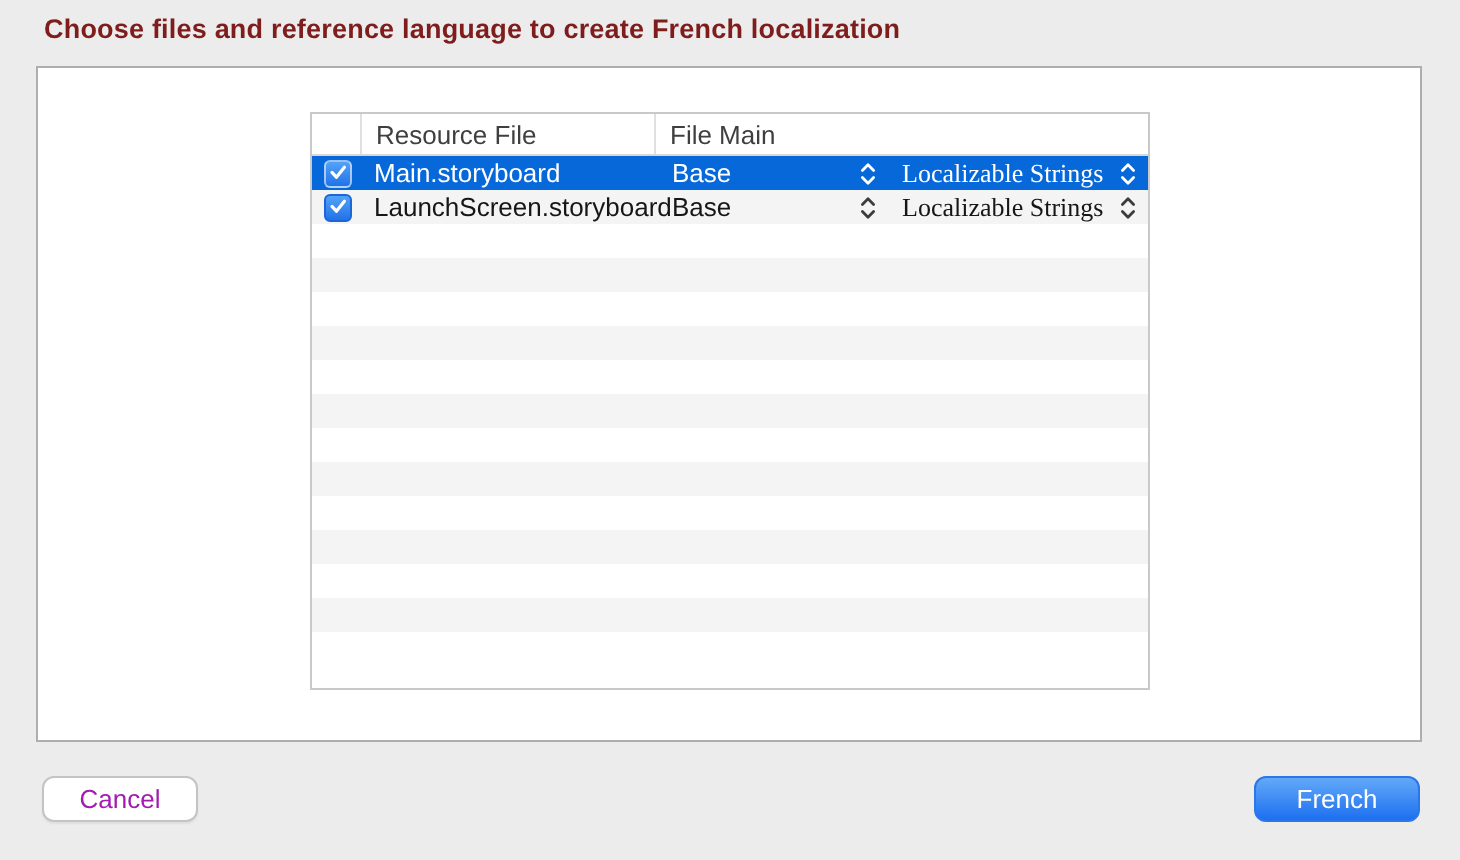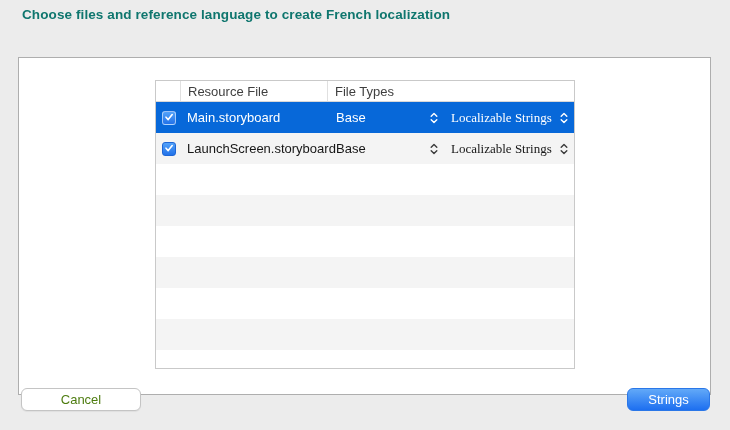--- a/index.html
+++ b/index.html
@@ -5,30 +5,29 @@
   * { margin:0; padding:0; box-sizing:border-box; }
   html,body { width:730px; height:430px; }
   body {
     position:relative;
     background:#ececec;
     font-family:"Liberation Sans", sans-serif;
     overflow:hidden;
   }
   .title {
     position:absolute; left:22px; top:7px;
-    font-size:13.5px; font-weight:700; color:#0f766e;
+    font-size:13.5px; font-weight:700; color:#7f1d1d;
     letter-spacing:0.1px;
     text-align:right;
   }
   .panel {
     position:absolute; left:18px; top:33px;
     width:693px; height:338px;
     background:#ffffff;
     border:1px solid #aeaeae;
-    margin-top:24px;
   }
   .table {
     position:absolute; left:136px; top:22px;
     width:420px; height:289px;
     background:#ffffff;
     border:1px solid #c9c9c9;
   }
   .thead {
     display:flex; height:21px;
     border-bottom:1px solid #d8d8d8;
@@ -40,21 +39,21 @@
     border-right:1px solid #e0e0e0;
     padding-left:7px;
   }
   .th:last-child { border-right:none; }
   .col-check { width:25px; }
   .col-file  { width:147px; }
   .col-lang  { width:116px; }
   .col-types { width:132px; flex:1; }
   .tbody { height:266px; overflow:hidden; }
   .row {
-    display:flex; height:31px; align-items:center;
+    display:flex; height:17px; align-items:center;
     font-size:13px; color:#161616; background:#ffffff;
   }
   .row.gray { background:#f4f4f4; }
   .row.selected { background:#0768d9; color:#ffffff; }
   .cell { height:100%; display:flex; align-items:center; }
   .cell.col-check { justify-content:center; }
   .cell.col-file { padding-left:6px; }
   .cell.col-lang { padding-left:8px;justify-content:flex-end; }
   .cell.col-types { padding-left:7px;font-family:Liberation Serif, serif; }
   .popup {
@@ -72,22 +71,22 @@
   }
   .row.selected .checkbox { border-color:rgba(255,255,255,0.55); }
   .footer-btn {
     position:absolute; top:388px; height:23px;
     border-radius:6px; font-size:13px;
     font-family:"Liberation Sans", sans-serif;
     display:flex; align-items:center; justify-content:center;
     cursor:default;
   }
   .btn-cancel {
-    left:21px; width:120px;
-    background:#ffffff; color:#4d7c0f;
+    left:21px; width:78px;
+    background:#ffffff; color:#a21caf;
     border:1px solid #c4c4c4;
     box-shadow:0 1px 1px rgba(0,0,0,0.06);
   }
   .btn-finish {
     left:627px; width:83px;
     background:linear-gradient(#62a9f8,#1d6ff0);
     color:#ffffff;
     border:1px solid #2a77e8;
   }
 </style>
@@ -95,21 +94,21 @@
 <body>
 
 <div class="title">Choose files and reference language to create French localization</div>
 
 <div class="panel">
   <div class="table">
 
     <div class="thead">
       <div class="th col-check"></div>
       <div class="th col-file">Resource File</div>
-      <div class="th col-types">File Types</div>
+      <div class="th col-types">File Main</div>
     </div>
 
     <div class="tbody">
 
       <div class="row selected">
         <div class="cell col-check">
           <span class="checkbox">
             <span class="check">
               <svg width="10" height="10" viewBox="0 0 10 10">
                   <path d="M2 5.2 L4.2 7.6 L8.2 2.6" stroke="#ffffff" stroke-width="1.6" fill="none" stroke-linecap="round" stroke-linejoin="round"></path>
@@ -187,13 +186,13 @@
         <div class="row gray"></div>
         <div class="row"></div>
         <div class="row gray"></div>
         <div class="row"></div>
         <div class="row gray"></div>
       </div>
   </div>
 </div>
 
 <button class="footer-btn btn-cancel">Cancel</button>
-<button class="footer-btn btn-finish">Strings</button>
+<button class="footer-btn btn-finish">French</button>
 
 </body></html>

